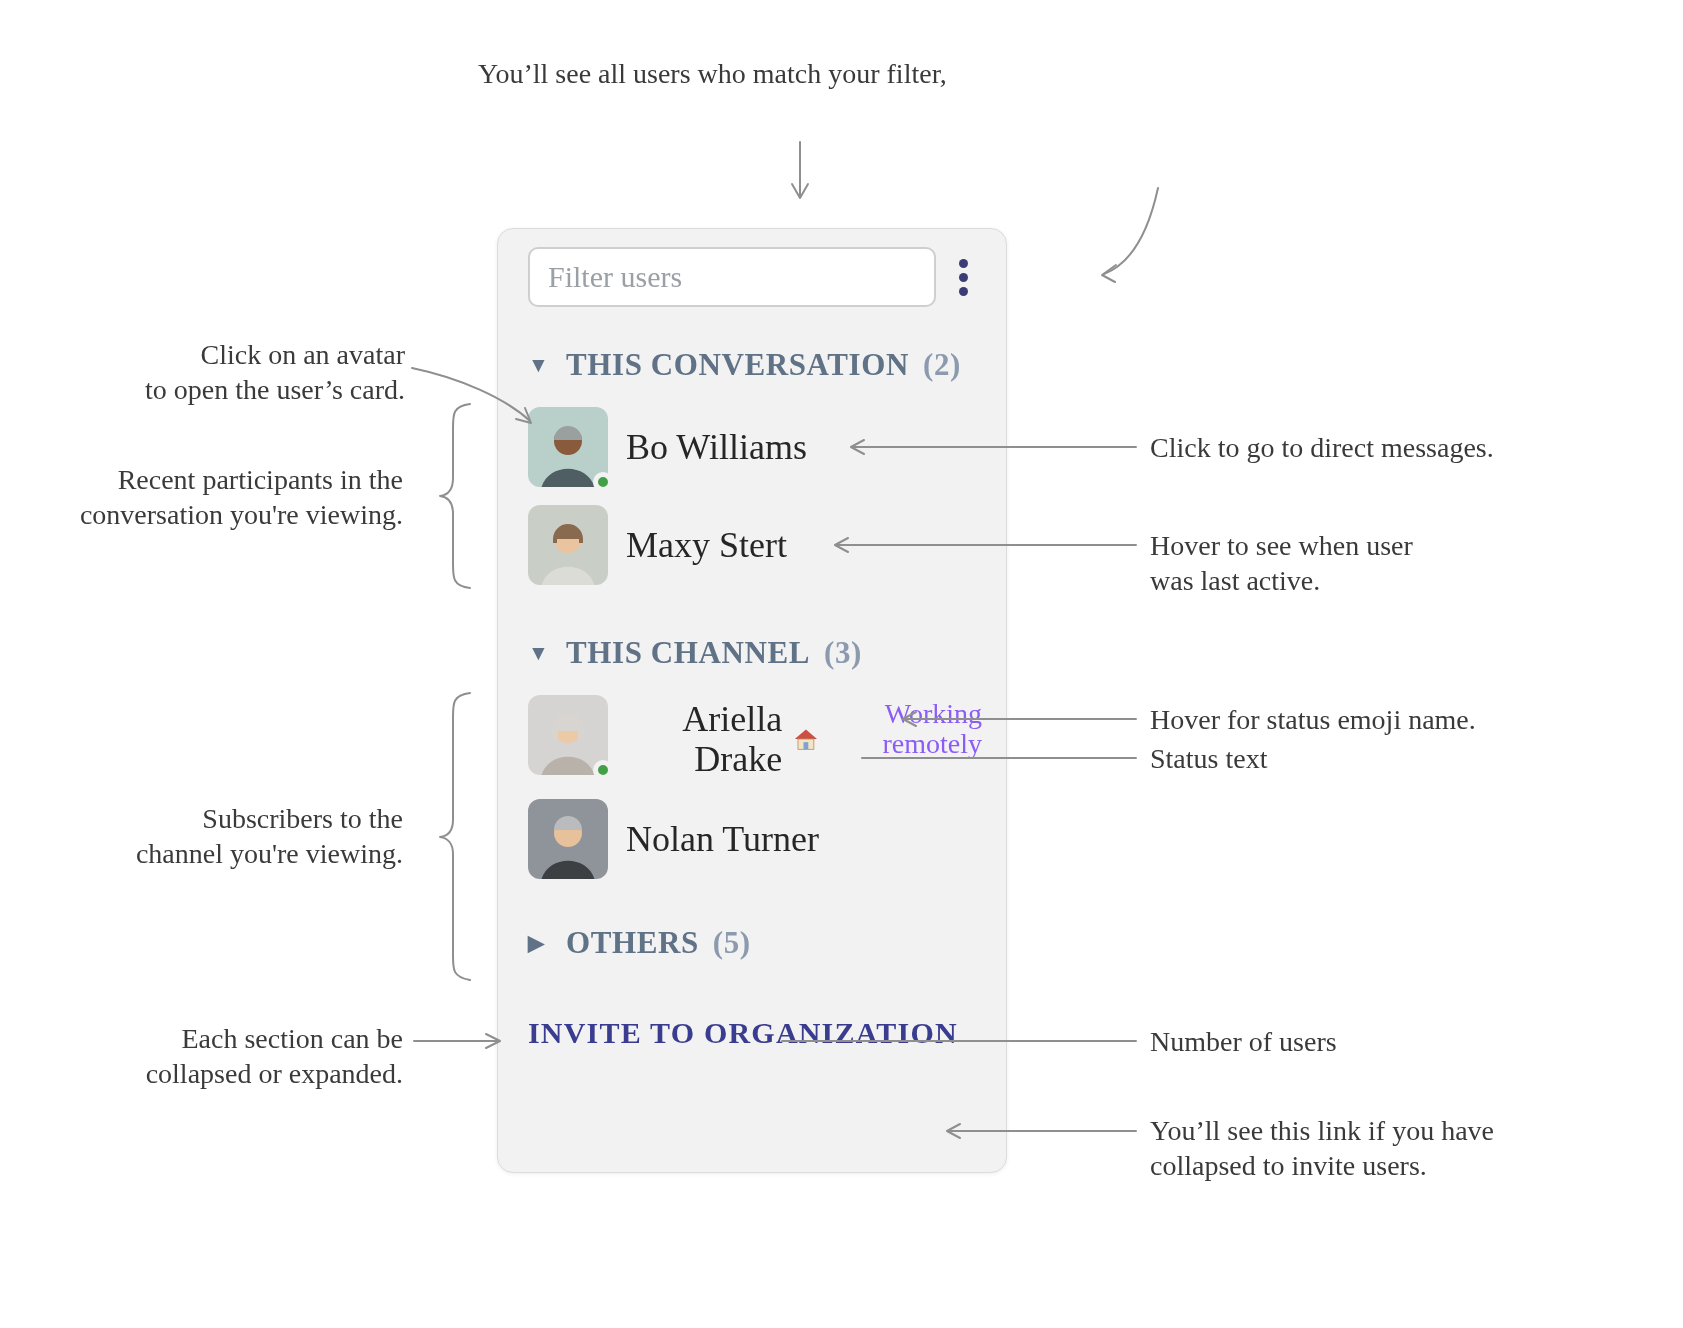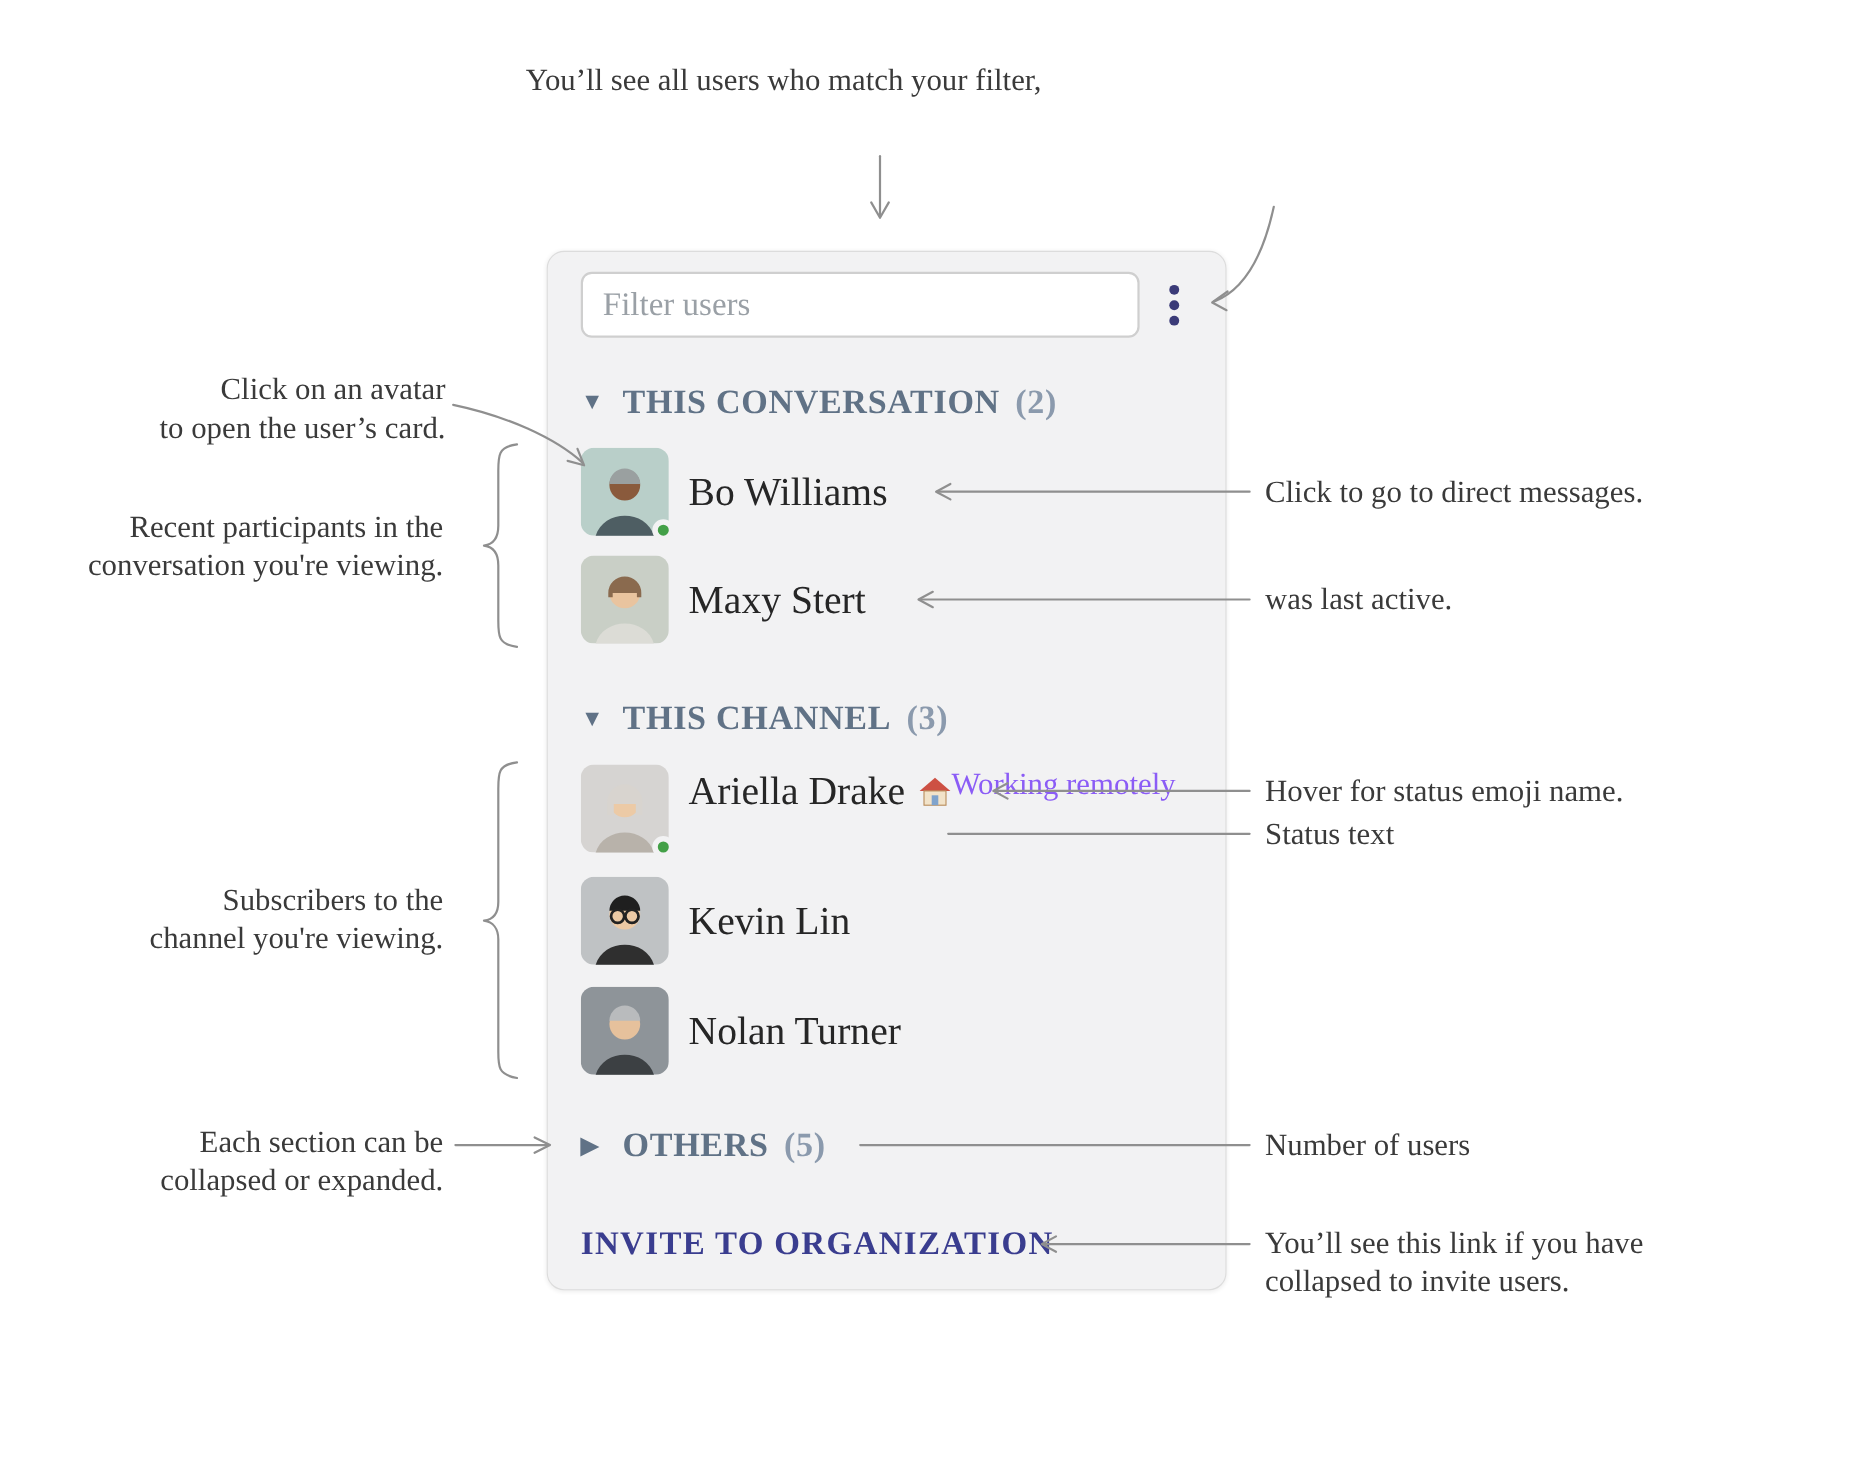--- a/index.html
+++ b/index.html
@@ -16,21 +16,21 @@
   .note-dm          { left:1150px; top:430px; }
   .note-lastactive  { left:1150px; top:528px; }
   .note-statusemoji { left:1150px; top:702px; }
   .note-statustext  { left:1150px; top:741px; }
   .note-subscribers { left:105px;  top:801px; width:298px; }
   .note-collapse    { left:108px;  top:1021px; width:295px; }
   .note-count       { left:1150px; top:1024px; }
   .note-invite      { left:1150px; top:1113px; }
 
   
-  .panel { position:absolute; left:497px; top:228px; width:618px; height:945px;
+  .panel { position:absolute; left:497px; top:228px; width:510px; height:945px;
            background:#f2f2f3; border:1px solid #dcdcdc; border-radius:16px;
            box-shadow:0 1px 4px rgba(0,0,0,0.07); padding:18px 24px 0 30px; }
   .panel-top { display:flex; align-items:center; gap:8px; }
   .filter { flex:1; height:60px; border:2px solid #cfcfcf; border-radius:10px; background:#fff;
             font-family:inherit; font-size:30px; color:#444; padding:0 18px; outline:none; }
   .filter::placeholder { color:#9aa0a6; }
   .menu-btn { width:46px; height:60px; background:none; border:none; display:flex; flex-direction:column;
               align-items:center; justify-content:center; gap:5px; cursor:pointer; }
   .menu-btn .dot { width:9px; height:9px; border-radius:50%; background:#3b3b78; }
 
@@ -79,20 +79,21 @@
   </div>
 
   <div class="ann right note-recent">
     <div>Recent participants in the</div>
     <div>conversation you're viewing.</div>
   </div>
 
   <div class="ann note-dm">Click to go to direct messages.</div>
 
   <div class="ann note-lastactive">
+    <div>Hover to see when user</div>
     <div>was last active.</div>
   </div>
 
   <div class="ann note-statusemoji">Hover for status emoji name.</div>
   <div class="ann note-statustext">Status text</div>
 
   <div class="ann right note-subscribers">
     <div>Subscribers to the</div>
     <div>channel you're viewing.</div>
   </div>
@@ -196,43 +197,20 @@
           <svg width="30" height="30" viewBox="0 0 30 30">
             <path d="M15 3 L29 15 H1 Z" fill="#cd5043"></path>
             <rect x="5" y="15" width="20" height="13" fill="#f2e3c9" stroke="#b98c5a" stroke-width="1"></rect>
             <rect x="12" y="19" width="6" height="9" fill="#7fa3cc"></rect>
           </svg>
         </div>
         <span class="status-text">Working remotely</span>
       </div>
     </div>
 
-    <div class="user-row row-kevin">
-      <div class="avatar-wrap">
-        <svg class="avatar" viewBox="0 0 80 80">
-          <defs>
-              <clipPath id="avc4">
-                <rect width="80" height="80" rx="12"></rect>
-              </clipPath>
-            </defs>
-          <g clip-path="url(#avc4)">
-            <rect width="80" height="80" fill="#bfc2c4"></rect>
-            <path d="M13 82 C 19 55 61 55 67 82 Z" fill="#2f2f2f"></path>
-            <circle cx="40" cy="34" r="14" fill="#ecc9a4"></circle>
-            <path d="M26 31 a14 14 0 0 1 28 0 z" fill="#1f1f1f"></path>
-            <g stroke="#222" stroke-width="2.5" fill="none">
-              <circle cx="33.5" cy="36" r="6"></circle>
-                <circle cx="46.5" cy="36" r="6"></circle>
-                <path d="M39.5 36 h1"></path>
-            </g>
-          </g>
-        </svg>
-      </div>
-      <span class="user-name">Kevin Lin</span>
-    </div>
 
     <div class="user-row row-nolan">
       <div class="avatar-wrap">
         <svg class="avatar" viewBox="0 0 80 80">
           <defs>
               <clipPath id="avc5">
                 <rect width="80" height="80" rx="12"></rect>
               </clipPath>
             </defs>
           <g clip-path="url(#avc5)">

